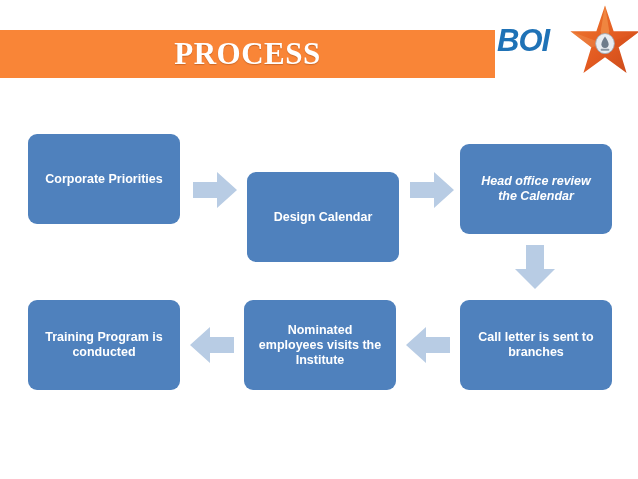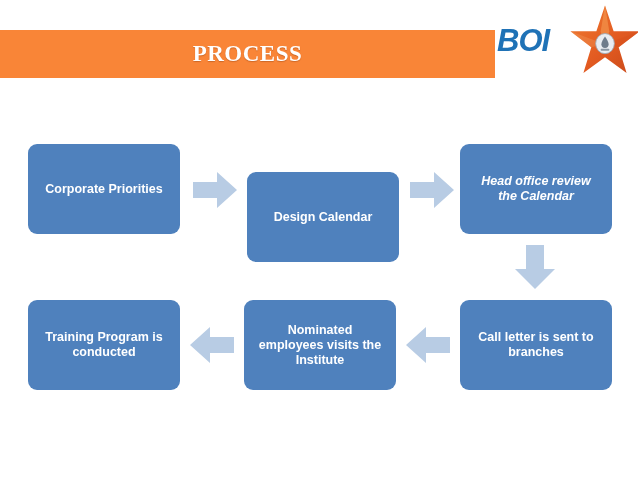--- a/index.html
+++ b/index.html
@@ -31,21 +31,21 @@
     position: absolute;
     left: 0px;
     top: 30px;
     width: 495px;
     height: 48px;
     line-height: 48px;
     text-align: center;
     color: #ffffff;
     font-family: "Liberation Serif", serif;
     font-weight: bold;
-    font-size: 23px;
+    font-size: 31px;
     letter-spacing: 0.5px;
     text-shadow: 0 1px 1px rgba(120,50,10,0.35);
   }
 
   
   #logo {
     position: absolute;
     left: 497px;
     top: 2px;
     width: 141px;
@@ -83,21 +83,21 @@
     line-height: 15px;
     display: flex;
     align-items: center;
     justify-content: center;
     text-align: center;
     box-sizing: border-box;
     padding: 4px 8px;
     white-space: pre-line;
   }
 
-  #box-corporate-priorities { left: 28px;  top: 144px; width: 152px; height: 90px; }
+  #box-corporate-priorities { left: 28px;  top: 134px; width: 152px; height: 90px; }
   #box-design-calendar      { left: 247px; top: 144px; width: 152px; height: 90px; margin-top: 28px; }
   #box-head-office-review   { left: 460px; top: 144px; width: 152px; height: 90px; font-style: italic; }
   #box-call-letter          { left: 460px; top: 300px; width: 152px; height: 90px; }
   #box-nominated-employees  { left: 244px; top: 300px; width: 152px; height: 90px; }
   #box-training-program     { left: 28px;  top: 300px; width: 152px; height: 90px; }
 
   
   .arrow {
     position: absolute;
   }

